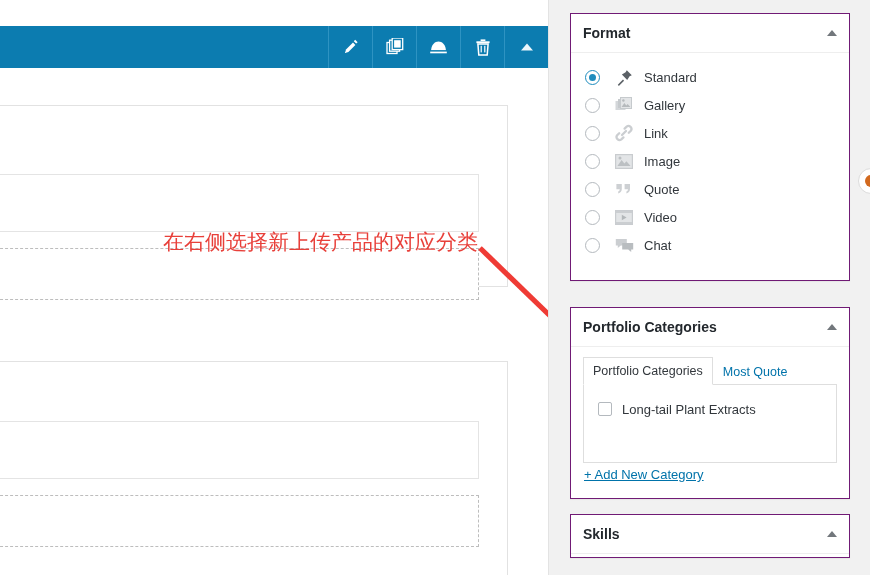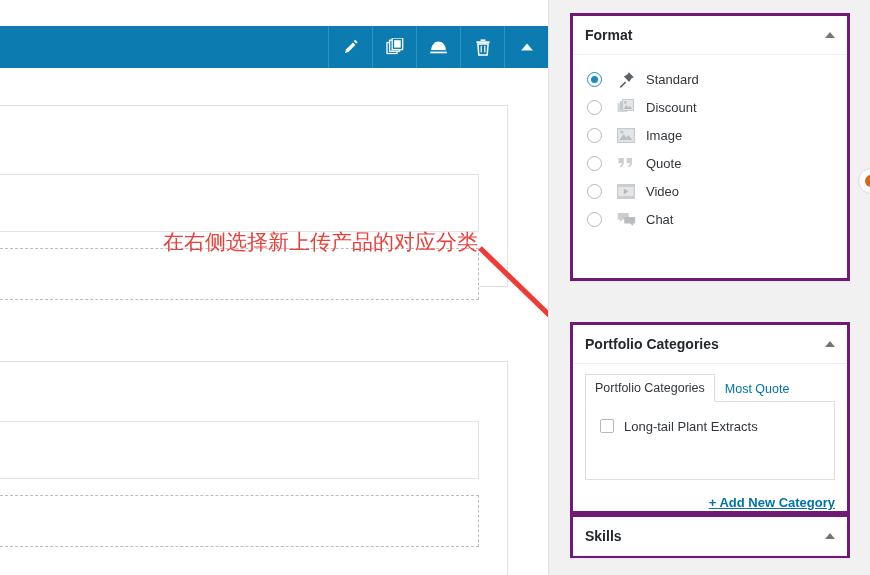--- a/index.html
+++ b/index.html
@@ -126,26 +126,26 @@
     height: 575px;
     background: #f1f1f1;
     box-sizing: border-box;
   }
 
   .panel {
     position: absolute;
     left: 2px;
     width: 280px;
     background: #ffffff;
-    border: 3px solid #701a75;
+    border: 1px solid #701a75;
     box-sizing: border-box;
     box-shadow: 0 1px 1px rgba(0,0,0,.04);
   }
   .panel-format { top: 13px;  height: 268px; }
-  .panel-cats   { top: 322px; height: 192px; text-align: right; }
+  .panel-cats   { top: 307px; height: 192px; }
   .panel-skills { top: 514px; height: 44px; }
 
   .panel-head {
     height: 39px;
     display: flex;
     align-items: center;
     justify-content: space-between;
     padding: 0 12px;
     border-bottom: 1px solid #eeeeee;
     box-sizing: border-box;
@@ -251,26 +251,25 @@
     box-sizing: border-box;
     flex: none;
   }
   .cat-label {
     margin-left: 10px;
     font-size: 13px;
     color: #32373c;
   }
   .add-cat {
     display: inline-block;
-    margin-top: 15px;
+    margin-top: 4px;
     margin-left: 1px;
     font-size: 13px;
     color: #0073aa;
     text-decoration: underline;
-    font-weight: bold;
   }
 
   
   .edge-badge {
     position: absolute;
     left: 858px;
     top: 168px;
     width: 26px;
     height: 26px;
     border-radius: 50%;
@@ -396,23 +395,36 @@
           <span class="radio"></span>
           <span class="fmt-icon">
             <svg width="18" height="16" viewBox="0 0 18 16">
               <rect x="0.5" y="4" width="10" height="9" fill="#d4d7da"></rect>
               <rect x="3" y="2" width="10" height="9" fill="#c6cacd"></rect>
               <rect x="5.5" y="0.5" width="11" height="11" fill="#e3e5e7" stroke="#c6cacd"></rect>
               <path d="M6.6 10 L9.4 6 L11.3 8.4 L12.6 7 L15.4 10 Z" fill="#b6babd"></path>
               <circle cx="8.4" cy="3.5" r="1.2" fill="#b6babd"></circle>
             </svg>
           </span>
-          <span class="fmt-label">Discount</span>
-        </div>
-
+          <span class="fmt-label">Gallery</span>
+        </div>
+
+        <div class="fmt-row">
+          <span class="radio"></span>
+          <span class="fmt-icon">
+            <svg width="18" height="18" viewBox="0 0 18 18">
+              <g stroke="#cbced1" stroke-width="2.3" fill="none" stroke-linecap="round">
+                <path d="M7 11 L11 7"></path>
+                <path d="M9.6 4.6 L11.6 2.6 a3 3 0 0 1 4.2 4.2 L13.8 8.8"></path>
+                <path d="M8.4 13.4 L6.4 15.4 a3 3 0 0 1 -4.2 -4.2 L4.2 9.2"></path>
+              </g>
+            </svg>
+          </span>
+          <span class="fmt-label">Link</span>
+        </div>
 
         <div class="fmt-row">
           <span class="radio"></span>
           <span class="fmt-icon">
             <svg width="18" height="15" viewBox="0 0 18 15">
               <rect x="0.6" y="0.6" width="16.8" height="13.8" fill="#e3e5e7" stroke="#c9cccf" stroke-width="1.2"></rect>
               <path d="M2.4 12 L6.6 6 L9.4 9.4 L11.4 7.2 L15.6 12 Z" fill="#bcc0c3"></path>
               <circle cx="5" cy="4" r="1.5" fill="#bcc0c3"></circle>
             </svg>
           </span>

